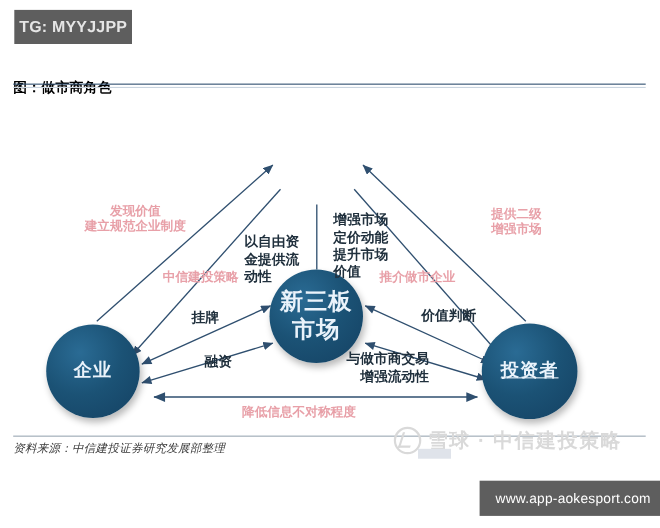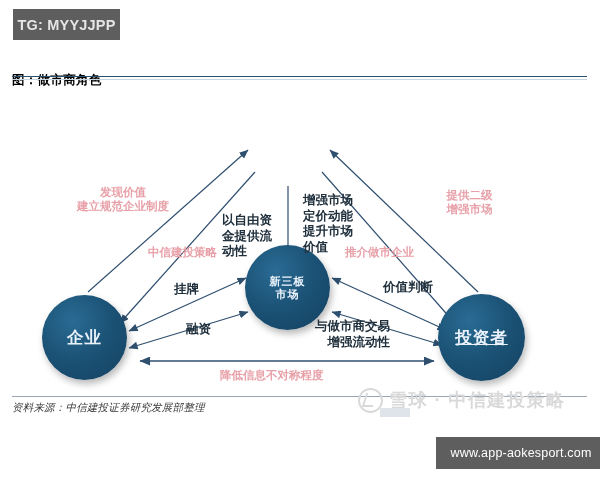--- a/index.html
+++ b/index.html
@@ -87,21 +87,21 @@
     font-weight: 700;
     line-height: 1.18;
     letter-spacing: 1px;
   }
   #node-maker {
     left: 241px; top: 8px; width: 95px; height: 95px;
     font-size: 17px;
   }
   #node-market {
     left: 245px; top: 165px; width: 85px; height: 85px;
-    font-size: 11px;
+    font-size: 21px;
   }
   #node-enterprise {
     left: 42px; top: 215px; width: 85px; height: 85px;
     font-size: 16.5px;
   }
   #node-investor {
     left: 438px; top: 214px; width: 87px; height: 87px;
     font-size: 16.5px;
     text-decoration: underline;
   }

